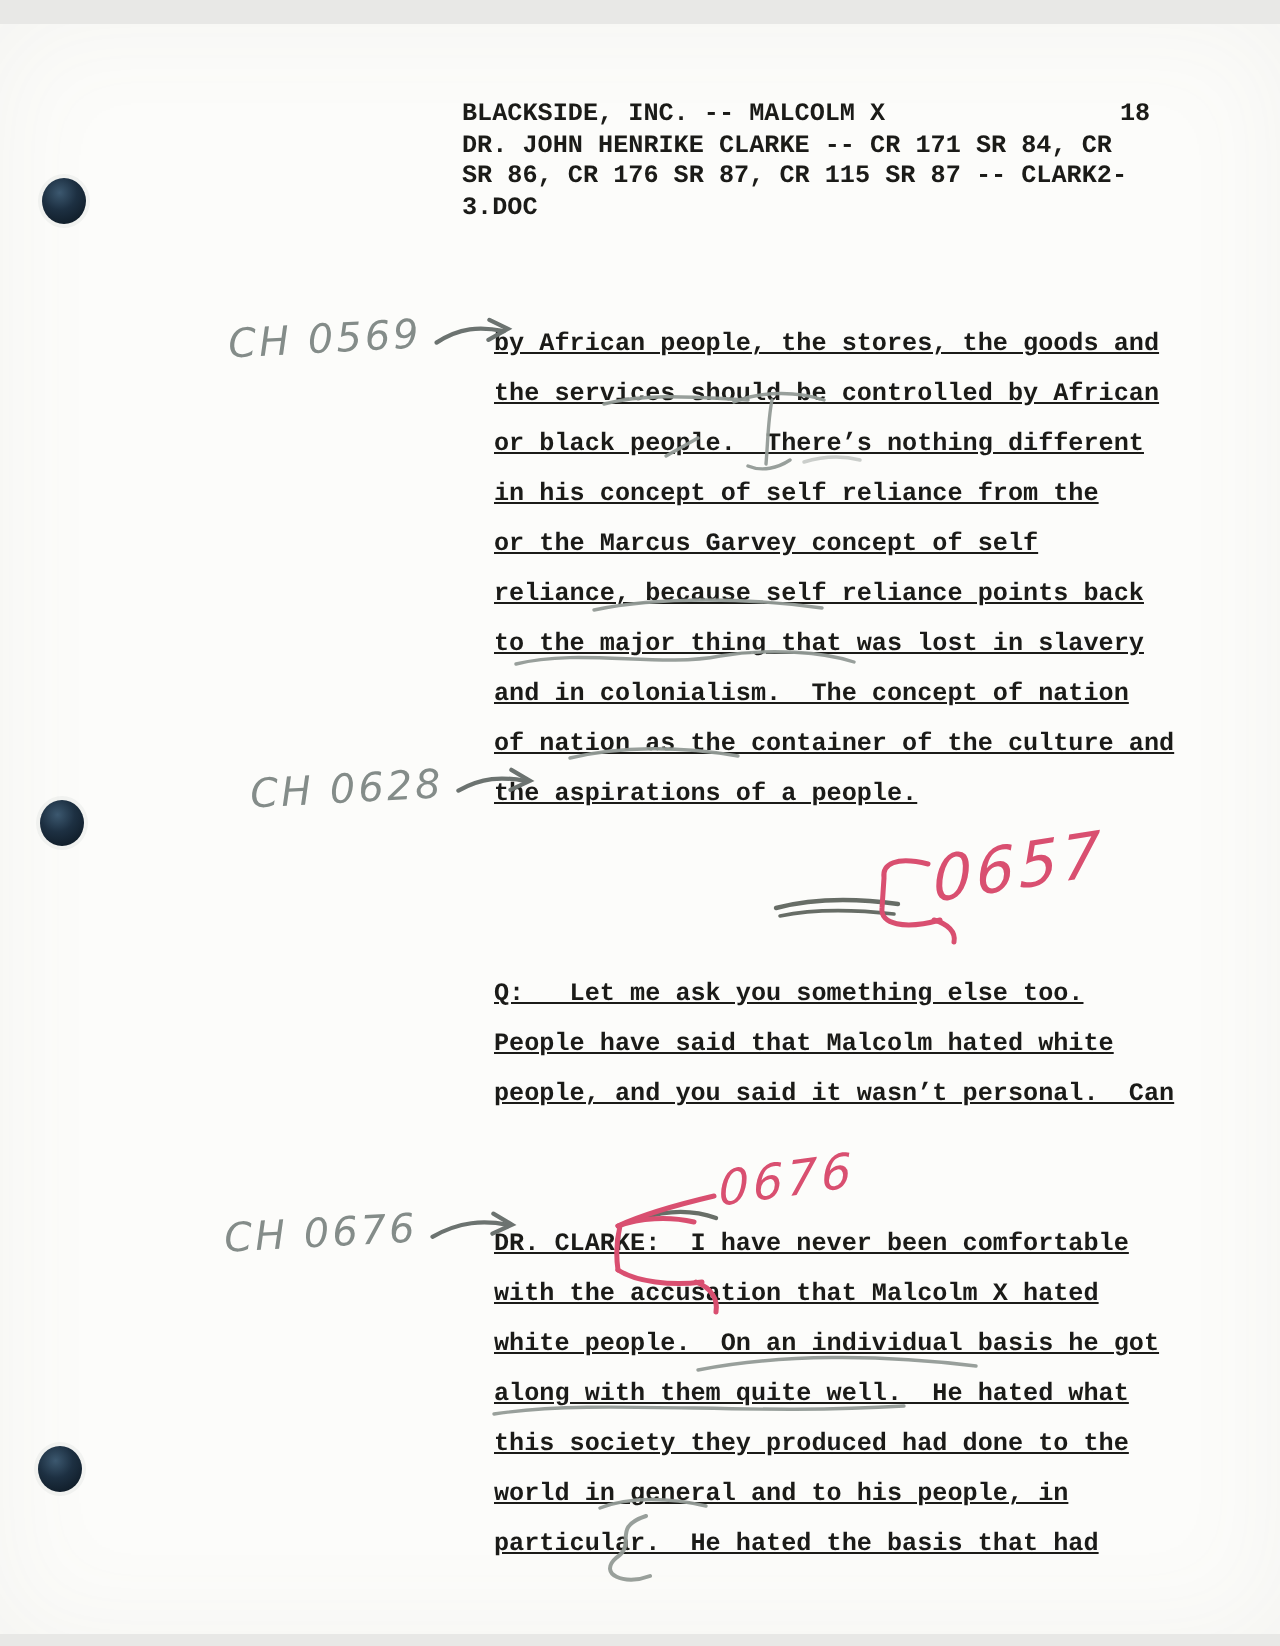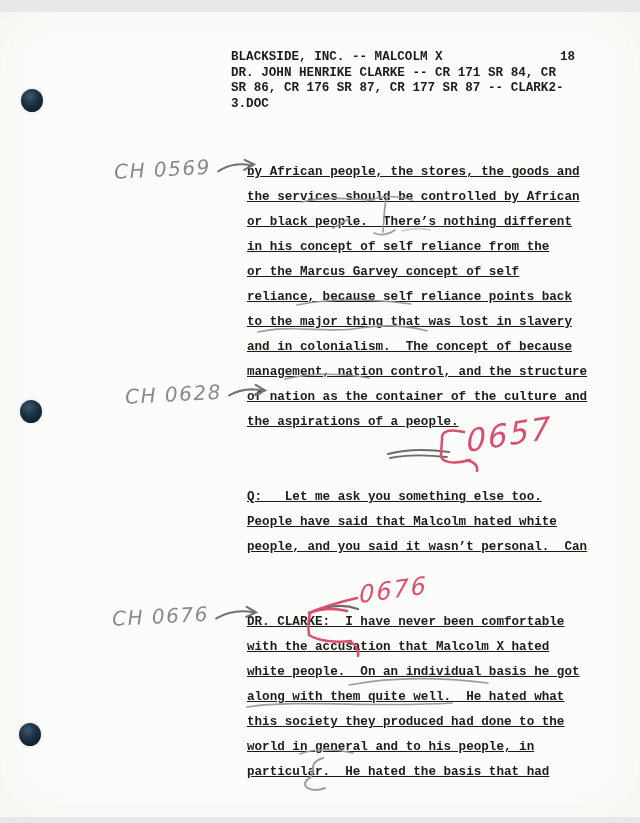--- a/index.html
+++ b/index.html
@@ -55,36 +55,35 @@
 
 <div class="page">
 
   <span class="hole" id="hole-1"></span>
   <span class="hole" id="hole-2"></span>
   <span class="hole" id="hole-3"></span>
 
   <header class="hdr" id="hdr-lines">
       <div class="hline">BLACKSIDE, INC. -- MALCOLM X</div>
       <div class="hline">DR. JOHN HENRIKE CLARKE -- CR 171 SR 84, CR</div>
-      <div class="hline">SR 86, CR 176 SR 87, CR 177 SR 87 -- CLARK2-</div>
+      <div class="hline">SR 86, CR 176 SR 87, CR 115 SR 87 -- CLARK2-</div>
       <div class="hline">3.DOC</div>
     </header>
   <div class="pageno">18</div>
 
   <main>
     <div class="para" id="para-0">
         <div class="tline">by African people, the stores, the goods and</div>
         <div class="tline">the services should be controlled by African</div>
         <div class="tline">or black people.  There’s nothing different</div>
         <div class="tline">in his concept of self reliance from the</div>
         <div class="tline">or the Marcus Garvey concept of self</div>
         <div class="tline">reliance, because self reliance points back</div>
         <div class="tline">to the major thing that was lost in slavery</div>
-        <div class="tline">and in colonialism.  The concept of because</div>
-        <div class="tline">management, nation control, and the structure</div>
+        <div class="tline">and in colonialism.  The concept of nation</div>
         <div class="tline">of nation as the container of the culture and</div>
         <div class="tline">the aspirations of a people.</div>
       </div>
     <div class="para" id="para-1">
         <div class="tline">Q:   Let me ask you something else too.</div>
         <div class="tline">People have said that Malcolm hated white</div>
         <div class="tline">people, and you said it wasn’t personal.  Can</div>
       </div>
     <div class="para" id="para-2">
         <div class="tline">DR. CLARKE:  I have never been comfortable</div>

